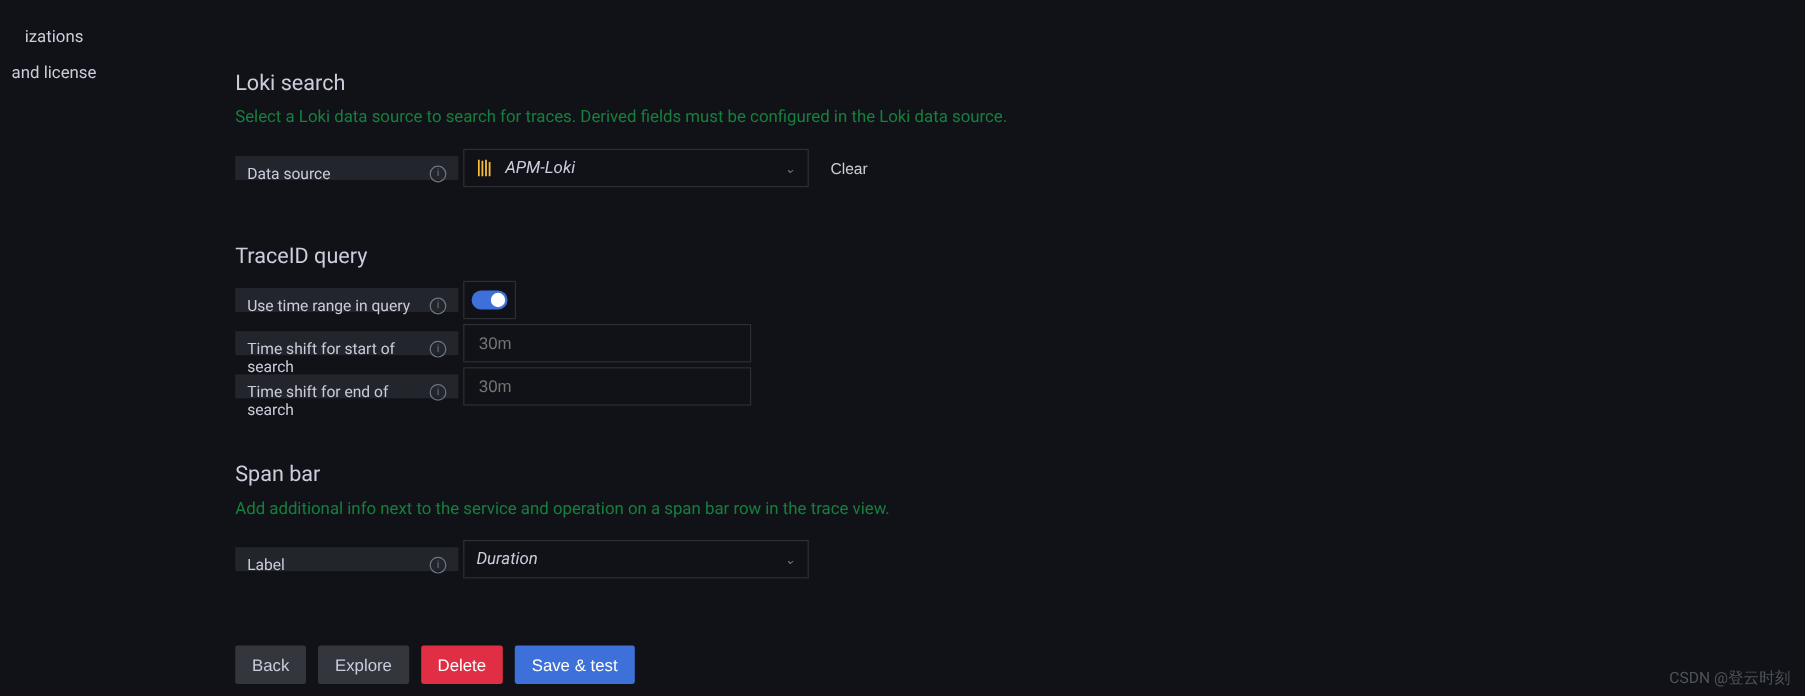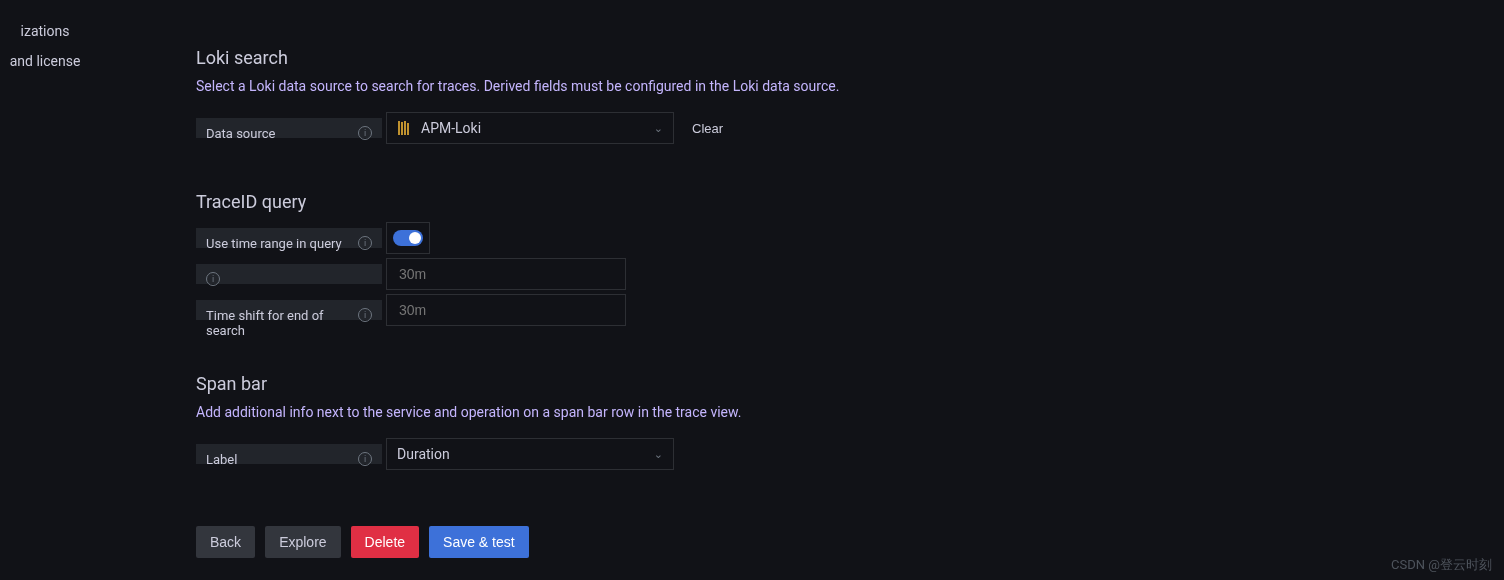--- a/index.html
+++ b/index.html
@@ -30,34 +30,34 @@
       color: #ccccdc;
       font-size: 14px;
       padding: 7px 0;
       text-align: center;
       white-space: nowrap;
       overflow: hidden;
     }
     .main {
       flex: 1;
       padding-left: 106px;
-      padding-top: 0;
+      padding-top: 12px;
     }
     .section-title {
       font-size: 18px;
       font-weight: 400;
       color: #ccccdc;
       margin-bottom: 10px;
       margin-top: 47px;
     }
     .section-title:first-child {
       margin-top: 47px;
     }
     .section-desc {
-      color: #c4b5fd;
+      color: #15803d;
       font-size: 14px;
       margin-bottom: 18px;
     }
     .field-row {
       display: flex;
       align-items: center;
       margin-bottom: 4px;
     }
     .field-label {
       background: #22252b;
@@ -87,20 +87,21 @@
       background: #111217;
       border: 1px solid #2d2f34;
       height: 32px;
       width: 288px;
       display: flex;
       align-items: center;
       padding: 0 10px;
       margin-left: 4px;
       cursor: pointer;
       justify-content: space-between;
+      font-style: italic;
     }
     .select-content {
       display: flex;
       align-items: center;
       gap: 10px;
     }
     .loki-icon {
       width: 14px;
       height: 14px;
       display: inline-flex;
@@ -234,20 +235,21 @@
       <div class="field-label">
         <span>Use time range in query</span>
         <span class="info-icon">i</span>
       </div>
       <div class="toggle-container">
         <div class="toggle"></div>
       </div>
     </div>
     <div class="field-row">
       <div class="field-label">
+        <span>Time shift for start of search</span>
         <span class="info-icon">i</span>
       </div>
       <input class="input-box" placeholder="30m" style="">
     </div>
     <div class="field-row">
       <div class="field-label">
         <span>Time shift for end of search</span>
         <span class="info-icon">i</span>
       </div>
       <input class="input-box" placeholder="30m" style="">

